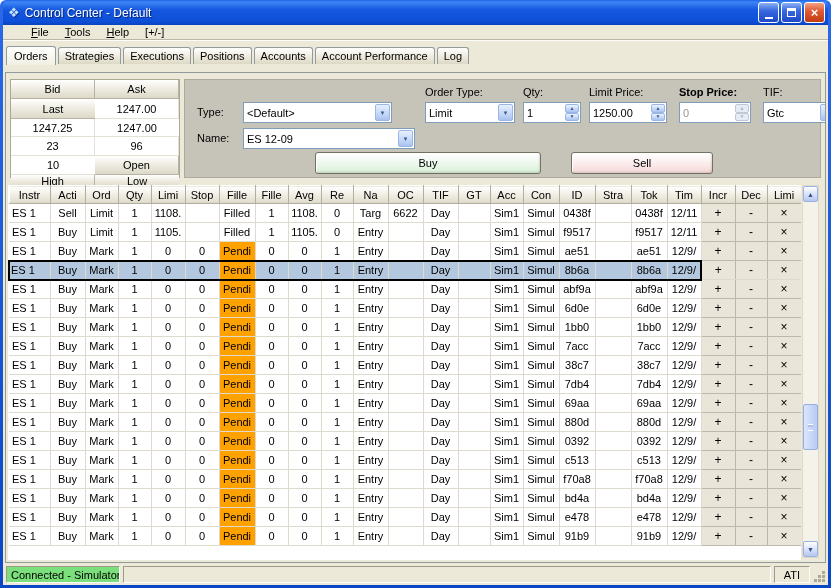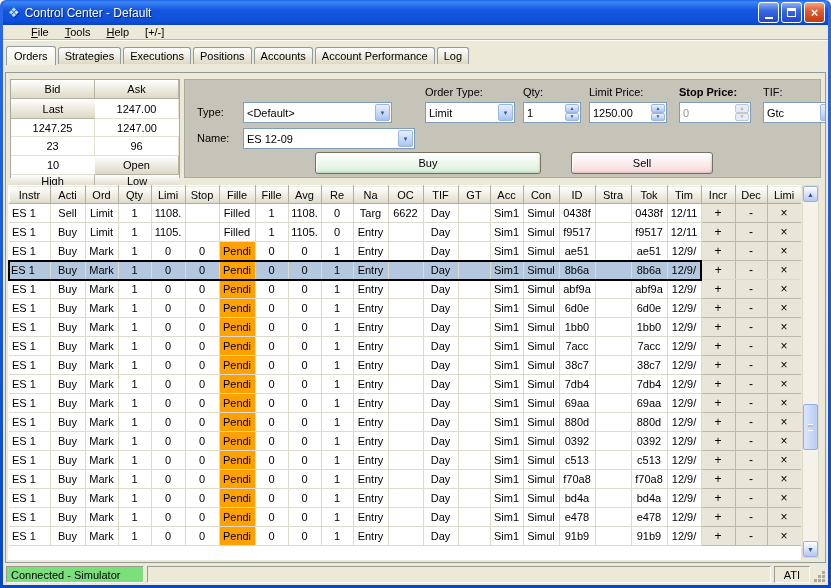--- a/index.html
+++ b/index.html
@@ -98,21 +98,21 @@
   .sbtn.up{top:0;}
   .sbtn.down{bottom:0;}
   .sthumb{position:absolute;left:0;right:0;top:218px;height:46px;
     background:linear-gradient(90deg,#dce5fd,#b8cbf4);border:1px solid #98aee0;border-radius:2px;}
   .sthumb::after{content:"";position:absolute;left:4px;right:4px;top:50%;height:5px;margin-top:-3px;
     border-top:1px solid #fff;border-bottom:1px solid #fff;box-shadow:0 2px 0 #aebfe8 inset;}
   
   .statusbar{position:absolute;left:0;right:0;bottom:0;height:22px;background:#ece9d8;
     display:flex;align-items:stretch;gap:3px;padding:3px 2px 2px 3px;}
   .seg{border:1px solid;border-color:#9d9a8b #ffffff #ffffff #9d9a8b;display:flex;align-items:center;}
-  .seg-conn{width:138px;background:var(--connected-bg,#7bdf7b);padding-left:4px;white-space:nowrap;overflow:hidden;}
+  .seg-conn{width:114px;background:var(--connected-bg,#7bdf7b);padding-left:4px;white-space:nowrap;overflow:hidden;}
   .seg-spacer{flex:1;}
   .seg-ati{width:36px;justify-content:center;}
   .grip{width:13px;position:relative;}
   .grip::after{content:"";position:absolute;right:1px;bottom:1px;width:3px;height:3px;background:#aba895;
     box-shadow:-4px 0 0 #aba895,0 -4px 0 #aba895,-8px 0 0 #aba895,0 -8px 0 #aba895,-4px -4px 0 #aba895;}
 </style>
 </head>
 <body>
 
 <div class="window">

